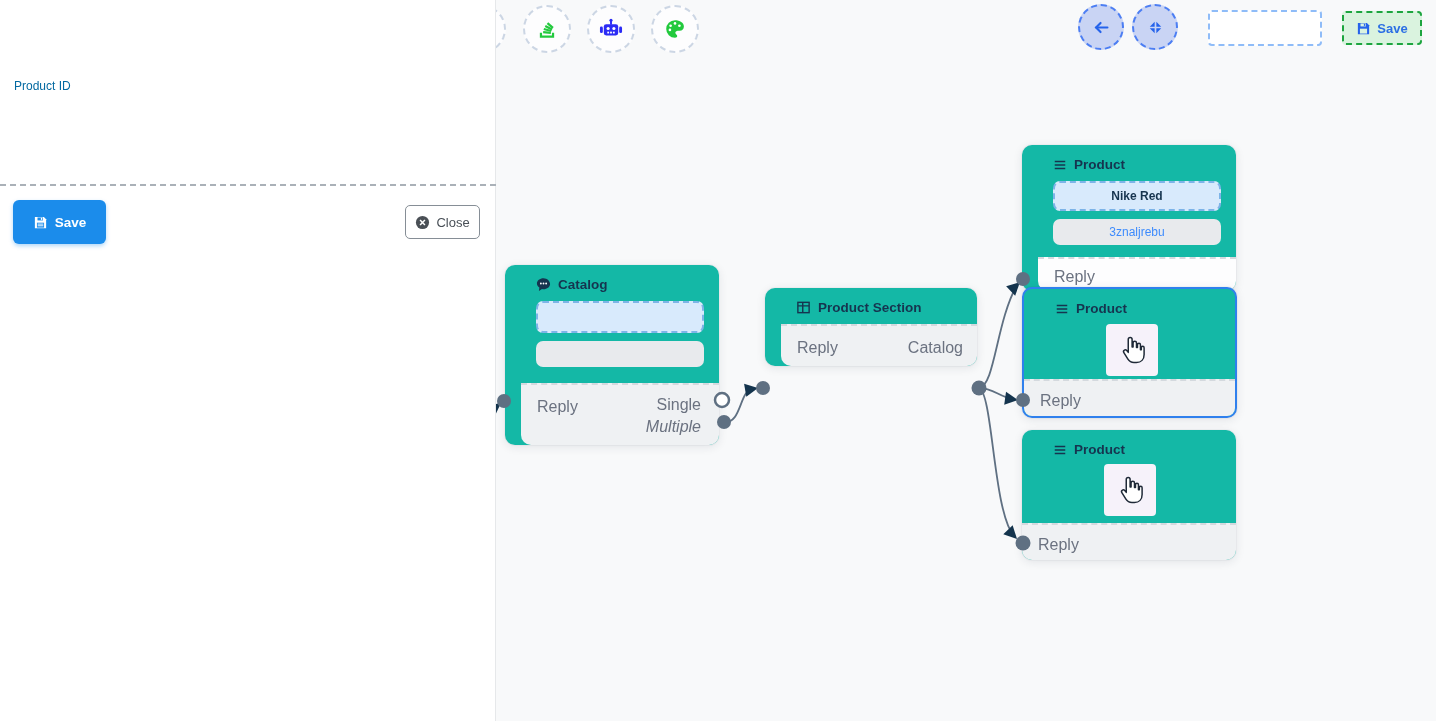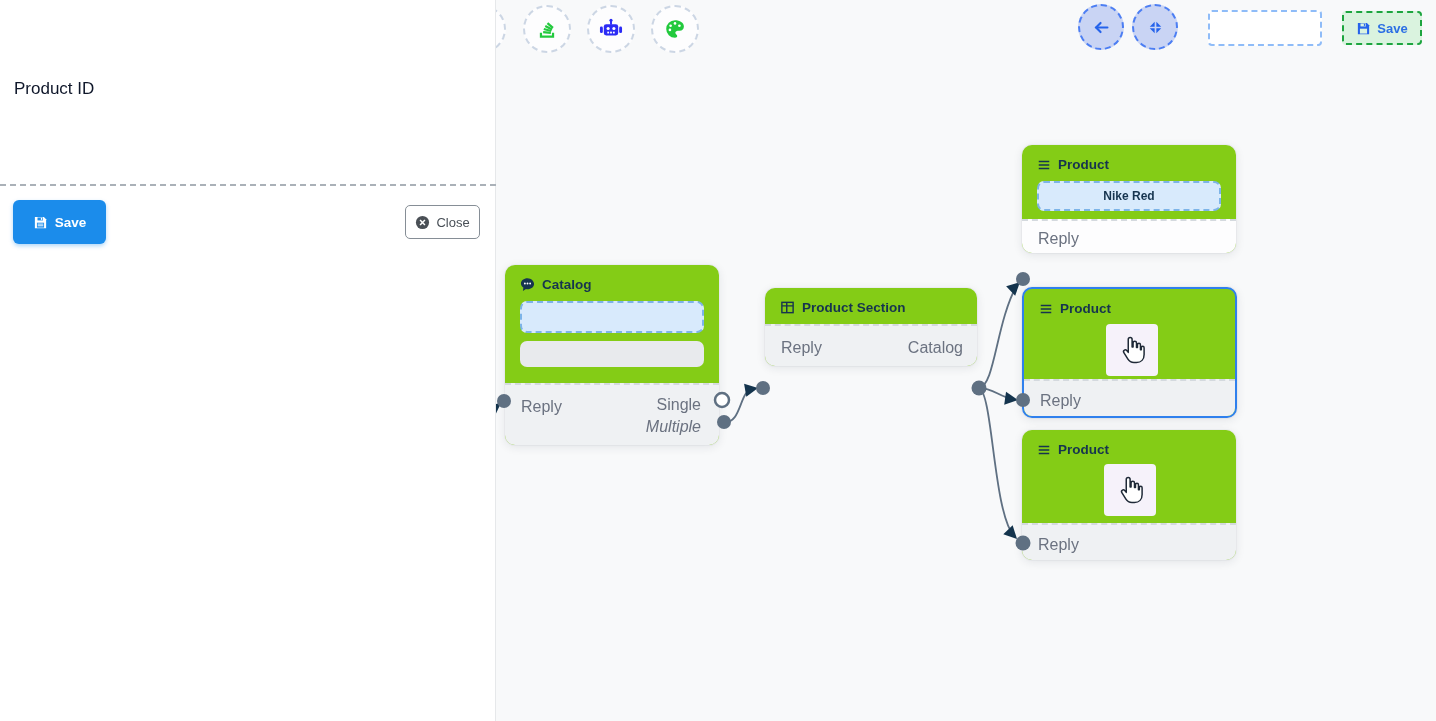--- a/index.html
+++ b/index.html
@@ -2,39 +2,39 @@
 <html><head>
 <meta charset="utf-8">
 <style>
   * { margin:0; padding:0; box-sizing:border-box; }
   html,body { width:1436px; height:721px; overflow:hidden; font-family:"Liberation Sans", sans-serif; background:#f8f9fa; }
 
   
   .panel { position:absolute; left:0; top:0; width:496px; height:721px; background:#fff; border-right:1px solid #e6e8ea; z-index:5; }
   .panel-header { height:52px; background:#e2e3e5; display:flex; align-items:center; justify-content:center; }
   .panel-title { font-size:18px; font-weight:700; color:#0f1316; letter-spacing:.2px; }
-  .field-label { position:absolute; left:14px; top:79px; font-size:17px; color:#0f172a; }
+  .field-label { position:absolute; left:14px; top:79px; font-size:12px; color:#0369a1; }
   .select-box { position:absolute; left:14px; top:98px; width:466px; height:44px; background:#fff; border:1px solid #ced4da; border-radius:6px; display:flex; align-items:center; justify-content:space-between; padding:0 18px; cursor:pointer; }
   .select-placeholder { font-size:12.5px; color:#6c757d; }
   .select-caret { width:0; height:0; border-left:5px solid transparent; border-right:5px solid transparent; border-top:6px solid #6c757d; }
   .panel-divider { position:absolute; left:0; top:184px; width:496px; border-top:2px dashed #aab1b8; }
   .btn-save-panel { position:absolute; left:13px; top:200px; width:93px; height:44px; background:#1b8ceb; border:none; border-radius:6px; color:#fff; font-size:13.5px; font-weight:700; display:flex; align-items:center; justify-content:center; gap:7px; cursor:pointer; box-shadow:0 2px 4px rgba(27,140,235,.35); }
   .btn-close-panel { position:absolute; left:405px; top:205px; width:75px; height:34px; background:#fff; border:1px solid #868e96; border-radius:5px; color:#495057; font-size:13px; display:flex; align-items:center; justify-content:center; gap:6px; cursor:pointer; }
 
   
   .canvas { position:absolute; left:496px; top:0; width:940px; height:721px; background:#f8f9fa; overflow:hidden; }
 
   
   .tool-circle { position:absolute; top:5px; width:48px; height:48px; border-radius:50%; background:#fdfdfe; border:2px dashed #ccd6e4; display:flex; align-items:center; justify-content:center; cursor:pointer; }
   .nav-circle { position:absolute; top:4px; width:46px; height:46px; border-radius:50%; background:#c9d4f4; border:2px dashed #4c7ef3; display:flex; align-items:center; justify-content:center; cursor:pointer; }
   .dash-box { position:absolute; left:712px; top:10px; width:114px; height:36px; background:#fff; border:2px dashed #8fbcf8; border-radius:4px; cursor:pointer; }
   .btn-save-top { position:absolute; left:846px; top:11px; width:80px; height:34px; background:#daf3df; border:2px dashed #1da53f; border-radius:4px; color:#2b6fe4; font-size:13px; font-weight:700; display:flex; align-items:center; justify-content:center; gap:6px; cursor:pointer; }
 
   
-  .node { position:absolute; background:#84cc16; border-radius:10px; box-shadow:0 2px 10px rgba(30,40,60,.10), 0 0 0 1px rgba(30,40,60,.03); cursor:grab; }
+  .node { position:absolute; background:#14b8a6; border-radius:10px; box-shadow:0 2px 10px rgba(30,40,60,.10), 0 0 0 1px rgba(30,40,60,.03); cursor:grab;padding-left:16px; }
   .node-header { display:flex; align-items:center; gap:7px; padding:12px 15px 9px 15px; }
   .node-title { font-size:13.5px; font-weight:700; color:#16344f; }
   .node-row { margin:0 15px 8px 15px; border-radius:7px; display:flex; align-items:center; justify-content:center; font-size:12px; }
   .row-blue { background:#d8eafc; border:2px dashed #7db4e8; height:30px; color:#16344f; font-weight:700; }
   .row-gray { background:#e8eaed; border:2px solid transparent; height:26px; color:#3d8bfd; }
   .node-footer { position:relative; border-top:2px dashed #d4d9de; border-radius:0 0 10px 10px; }
   .footer-gray { background:#eff1f3; }
   .footer-label { position:absolute; font-size:16px; color:#6b7280; }
   .cursor-wrap { position:absolute; width:52px; height:52px; background:#f6f2fa; border-radius:4px; display:flex; align-items:center; justify-content:center; }
 
@@ -166,20 +166,23 @@
   <div class="node" style="left:526px; top:145px; width:214px;">
     <div class="node-header">
       <svg width="14" height="14" viewBox="0 0 16 16" stroke="#16344f" stroke-width="1.8">
           <path d="M2 4h12M2 8h12M2 12h12"></path>
         </svg>
       <span class="node-title">Product</span>
     </div>
     <div class="node-row row-blue">
       <span>Nike Red</span>
     </div>
+    <div class="node-row row-gray" style="margin-bottom:12px;">
+      <span>3znaljrebu</span>
+    </div>
     <div class="node-footer" style="height:34px; background:#fdfdfe;">
       <span class="footer-label" style="left:16px; top:9px;">Reply</span>
     </div>
   </div>
 
   <div class="node node-selected" style="left:526px; top:287px; width:215px; height:131px;">
     <div class="node-header">
       <svg width="14" height="14" viewBox="0 0 16 16" stroke="#16344f" stroke-width="1.8">
           <path d="M2 4h12M2 8h12M2 12h12"></path>
         </svg>

